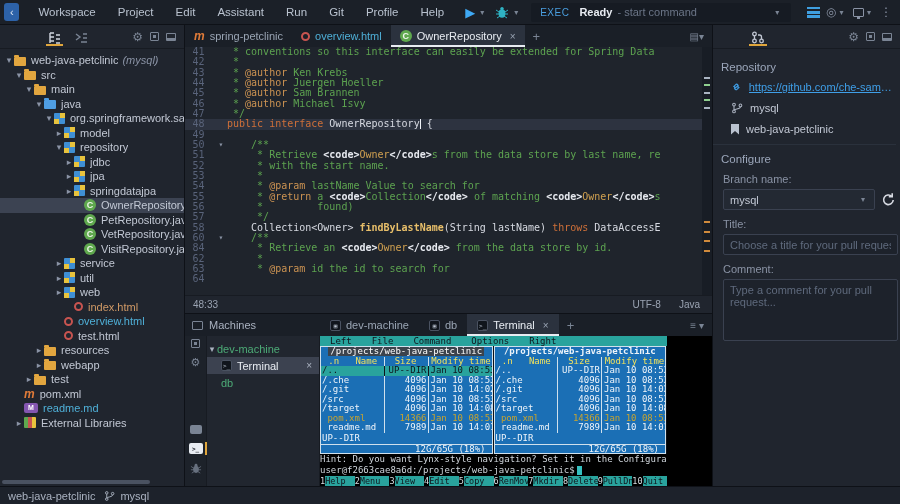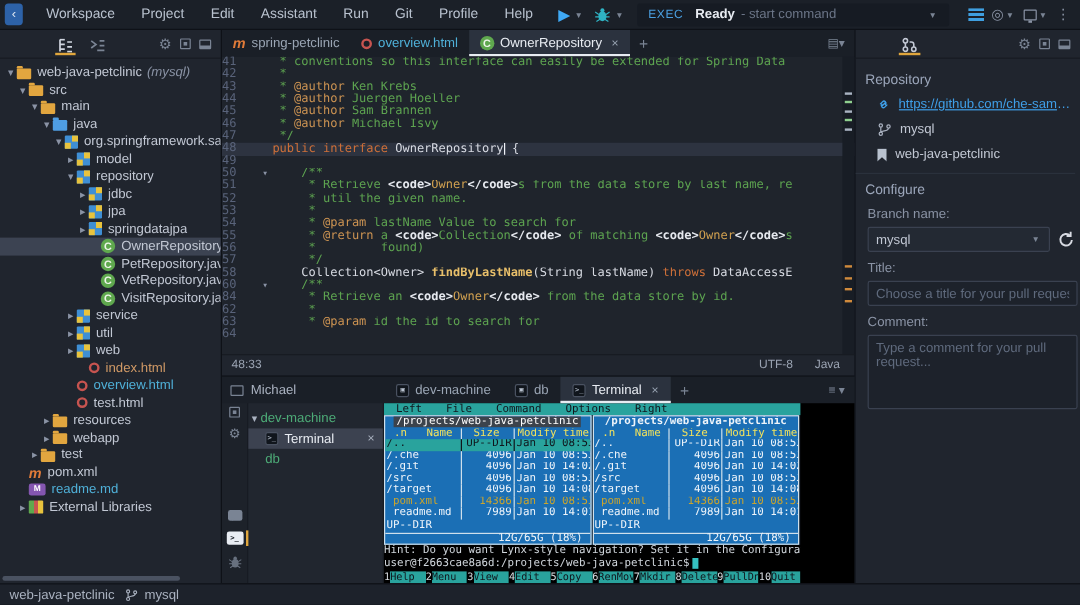--- a/index.html
+++ b/index.html
@@ -74,21 +74,21 @@
   .etab.active::after { content:""; position:absolute; left:0; right:0; bottom:0; height:2px; background:#e8ecf2; }
   .etab .blue { color:#4fb0d8; }
   .tab-close { color:#9aa5b4; font-size:10px; margin-left:3px; }
   .tab-plus { color:#7a8494; font-size:13px; padding:0 8px; align-self:center; }
   .tabbar-menu { margin-left:auto; color:#7a8494; font-size:10px; padding:0 8px; align-self:center; }
 
   .code-area { flex:1; background:#1f242c; position:relative; overflow:hidden;
     font-family:"DejaVu Sans Mono", monospace; font-size:10px; }
   .code-row { height:10.33px; line-height:10.33px; display:flex; white-space:pre; }
   .code-row.hl { background:#2d3340; }
-  .gut { flex:0 0 30px; text-align:left; color:#59637a; padding-right:3px; }
+  .gut { flex:0 0 30px; text-align:center; color:#59637a; padding-right:3px; }
   .fold { flex:0 0 12px; color:#8a93a5; font-size:8px; text-align:center; }
   .cseg { flex:1; overflow:hidden; }
   .sc-c { color:#5da350; } .sc-t { color:#cc9352; } .sc-k { color:#cf7039; }
   .sc-w { color:#d7dae2; } .sc-b { color:#e6e9ef; font-weight:bold; } .sc-o { color:#d0a050; }
   .sc-m { color:#e8bf6a; font-weight:bold; }
   .cur { display:inline-block; width:1px; height:10px; background:#f0f3f8; vertical-align:middle; }
   .ruler { position:absolute; right:0; top:0; bottom:0; width:10px; background:#181d25; }
   .ruler i { position:absolute; left:2px; width:6px; height:2px; display:block; }
   .ruler i:nth-child(1){top:12%;background:#aab4c2;} .ruler i:nth-child(2){top:15%;background:#8fd08f;}
   .ruler i:nth-child(3){top:18%;background:#aab4c2;} .ruler i:nth-child(4){top:21%;background:#8fd08f;}
@@ -411,21 +411,21 @@
             <div class="code-row"><span class="gut">42</span><span class="fold"></span><span class="cseg"><span class="sc-c"> *</span></span></div>
             <div class="code-row"><span class="gut">43</span><span class="fold"></span><span class="cseg"><span class="sc-c"> * </span><span class="sc-t">@author</span><span class="sc-c"> Ken Krebs</span></span></div>
             <div class="code-row"><span class="gut">44</span><span class="fold"></span><span class="cseg"><span class="sc-c"> * </span><span class="sc-t">@author</span><span class="sc-c"> Juergen Hoeller</span></span></div>
             <div class="code-row"><span class="gut">45</span><span class="fold"></span><span class="cseg"><span class="sc-c"> * </span><span class="sc-t">@author</span><span class="sc-c"> Sam Brannen</span></span></div>
             <div class="code-row"><span class="gut">46</span><span class="fold"></span><span class="cseg"><span class="sc-c"> * </span><span class="sc-t">@author</span><span class="sc-c"> Michael Isvy</span></span></div>
             <div class="code-row"><span class="gut">47</span><span class="fold"></span><span class="cseg"><span class="sc-c"> */</span></span></div>
             <div class="code-row hl"><span class="gut">48</span><span class="fold"></span><span class="cseg"><span class="sc-k">public interface</span><span class="sc-w"> OwnerRepository</span><span class="cur"></span><span class="sc-w"> {</span></span></div>
             <div class="code-row"><span class="gut">49</span><span class="fold"></span><span class="cseg"></span></div>
             <div class="code-row"><span class="gut">50</span><span class="fold">▾</span><span class="cseg"><span class="sc-c">    /**</span></span></div>
             <div class="code-row"><span class="gut">51</span><span class="fold"></span><span class="cseg"><span class="sc-c">     * Retrieve </span><span class="sc-b">&lt;code&gt;</span><span class="sc-o">Owner</span><span class="sc-b">&lt;/code&gt;</span><span class="sc-c">s from the data store by last name, re</span></span></div>
-            <div class="code-row"><span class="gut">52</span><span class="fold"></span><span class="cseg"><span class="sc-c">     * util the given name.</span></span></div>
+            <div class="code-row"><span class="gut">52</span><span class="fold"></span><span class="cseg"><span class="sc-c">     * with the start name.</span></span></div>
             <div class="code-row"><span class="gut">53</span><span class="fold"></span><span class="cseg"><span class="sc-c">     *</span></span></div>
             <div class="code-row"><span class="gut">54</span><span class="fold"></span><span class="cseg"><span class="sc-c">     * </span><span class="sc-t">@param</span><span class="sc-c"> lastName Value to search for</span></span></div>
             <div class="code-row"><span class="gut">55</span><span class="fold"></span><span class="cseg"><span class="sc-c">     * </span><span class="sc-t">@return</span><span class="sc-c"> a </span><span class="sc-b">&lt;code&gt;</span><span class="sc-c">Collection</span><span class="sc-b">&lt;/code&gt;</span><span class="sc-c"> of matching </span><span class="sc-b">&lt;code&gt;</span><span class="sc-o">Owner</span><span class="sc-b">&lt;/code&gt;</span><span class="sc-c">s</span></span></div>
             <div class="code-row"><span class="gut">56</span><span class="fold"></span><span class="cseg"><span class="sc-c">     *         found)</span></span></div>
             <div class="code-row"><span class="gut">57</span><span class="fold"></span><span class="cseg"><span class="sc-c">     */</span></span></div>
             <div class="code-row"><span class="gut">58</span><span class="fold"></span><span class="cseg"><span class="sc-w">    Collection&lt;Owner&gt; </span><span class="sc-m">findByLastName</span><span class="sc-w">(String lastName) </span><span class="sc-k">throws</span><span class="sc-w"> DataAccessE</span></span></div>
             <div class="code-row"><span class="gut">60</span><span class="fold">▾</span><span class="cseg"><span class="sc-c">    /**</span></span></div>
             <div class="code-row"><span class="gut">84</span><span class="fold"></span><span class="cseg"><span class="sc-c">     * Retrieve an </span><span class="sc-b">&lt;code&gt;</span><span class="sc-o">Owner</span><span class="sc-b">&lt;/code&gt;</span><span class="sc-c"> from the data store by id.</span></span></div>
             <div class="code-row"><span class="gut">62</span><span class="fold"></span><span class="cseg"><span class="sc-c">     *</span></span></div>
             <div class="code-row"><span class="gut">63</span><span class="fold"></span><span class="cseg"><span class="sc-c">     * </span><span class="sc-t">@param</span><span class="sc-c"> id the id to search for</span></span></div>
@@ -449,21 +449,21 @@
         <span class="right">
           <span>UTF-8</span>
           <span>Java</span>
         </span>
       </div>
 
       <div class="bottom">
         <div class="bot-head">
           <span class="machines-title">
             <span class="mt-icon"></span>
-            <span>Michael</span>
+            <span>Machines</span>
           </span>
           <div style="display:flex" id="bottom-tabs">
               <div class="btab">
                 <span class="mini-box">▣</span>
                 <span>dev-machine</span>
               </div>
               <div class="btab">
                 <span class="mini-box">▣</span>
                 <span>db</span>
               </div>

